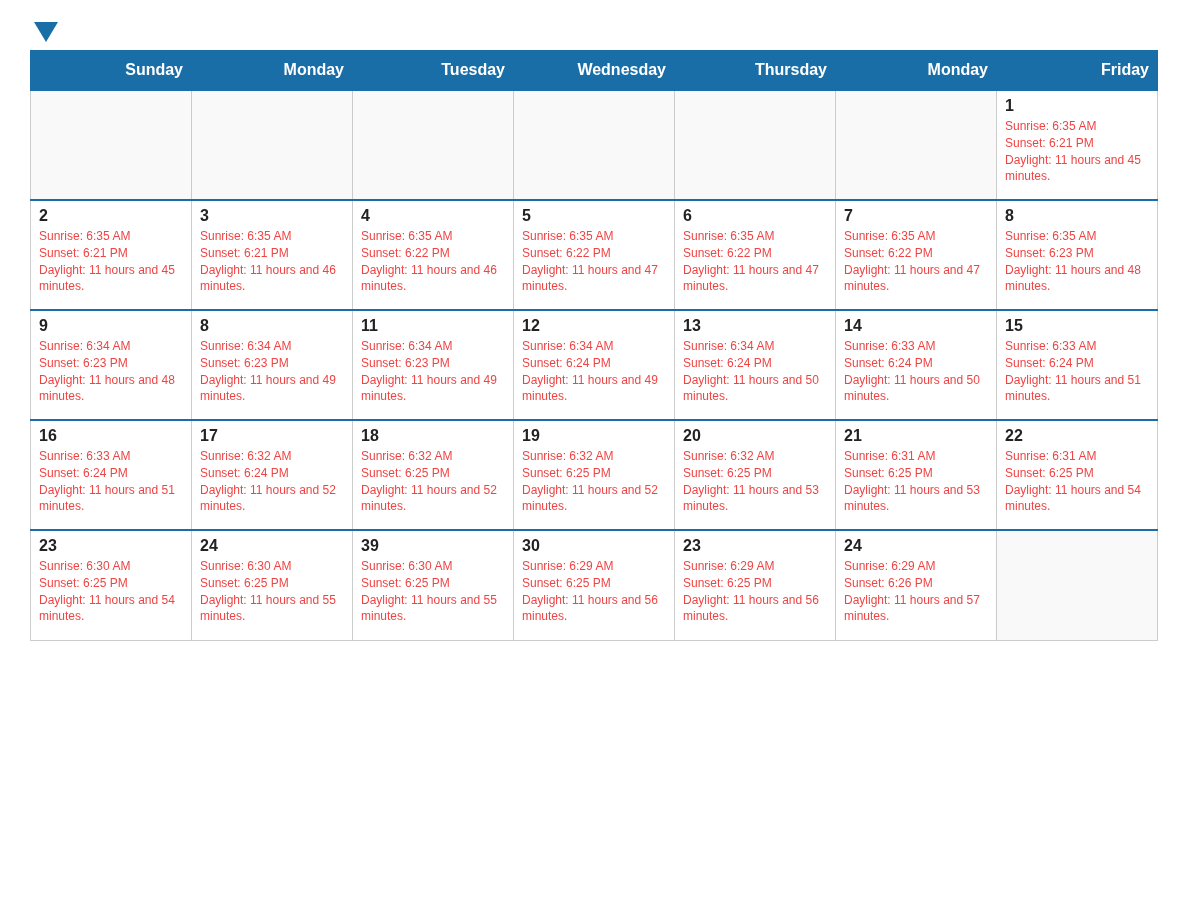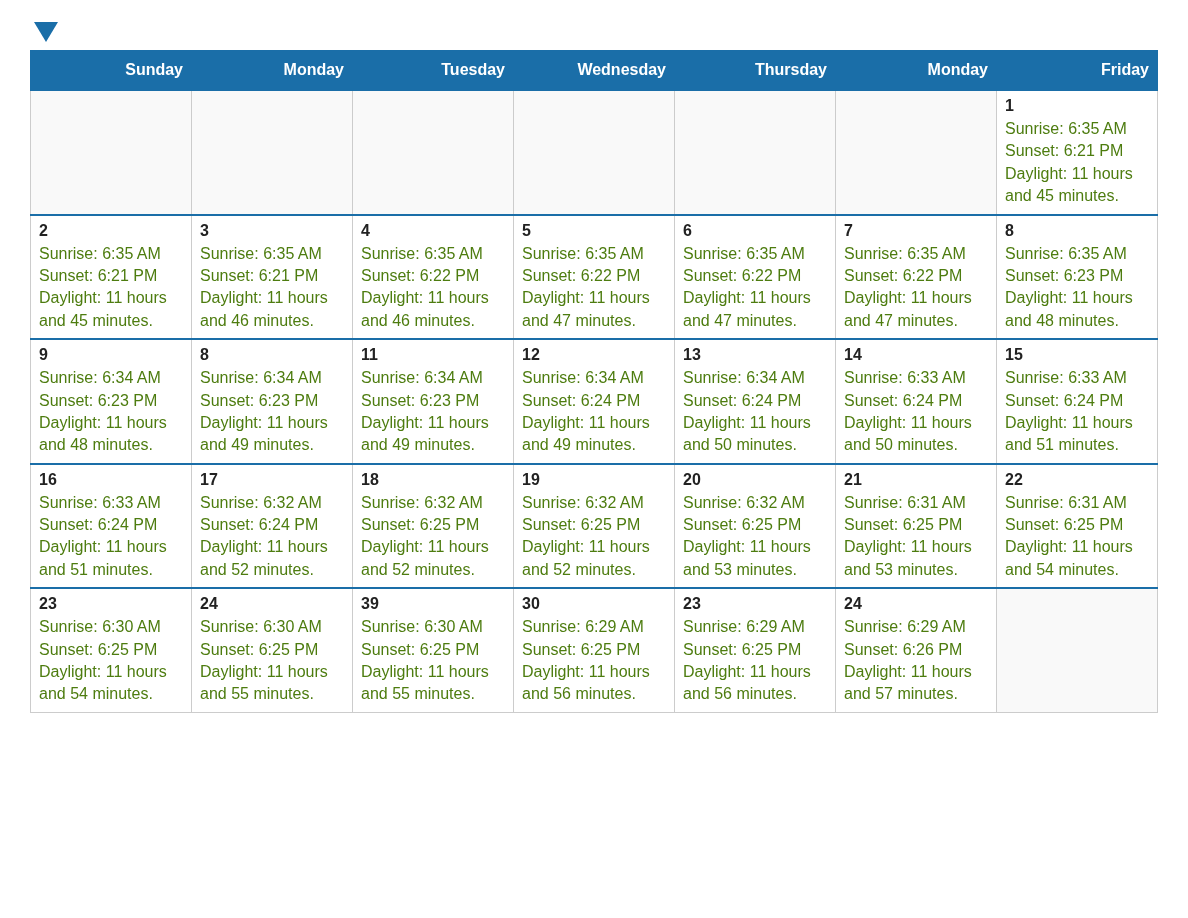--- a/index.html
+++ b/index.html
@@ -85,22 +85,22 @@
       border-top: 2px solid #1a6ea8;
     }
     .day-number {
       font-size: 16px;
       font-weight: bold;
       color: #222;
       display: block;
       margin-bottom: 3px;
     }
     .day-info {
-      font-size: 16px;
-      color: #4d7c0f;
+      font-size: 12px;
+      color: #ef4444;
       line-height: 1.4;
     }
     .empty-cell {
       background: #f9f9f9;
     }
     .calendar tbody tr:first-child td {
       border-top: 2px solid #1a6ea8;
     }
   </style>
 </head>

